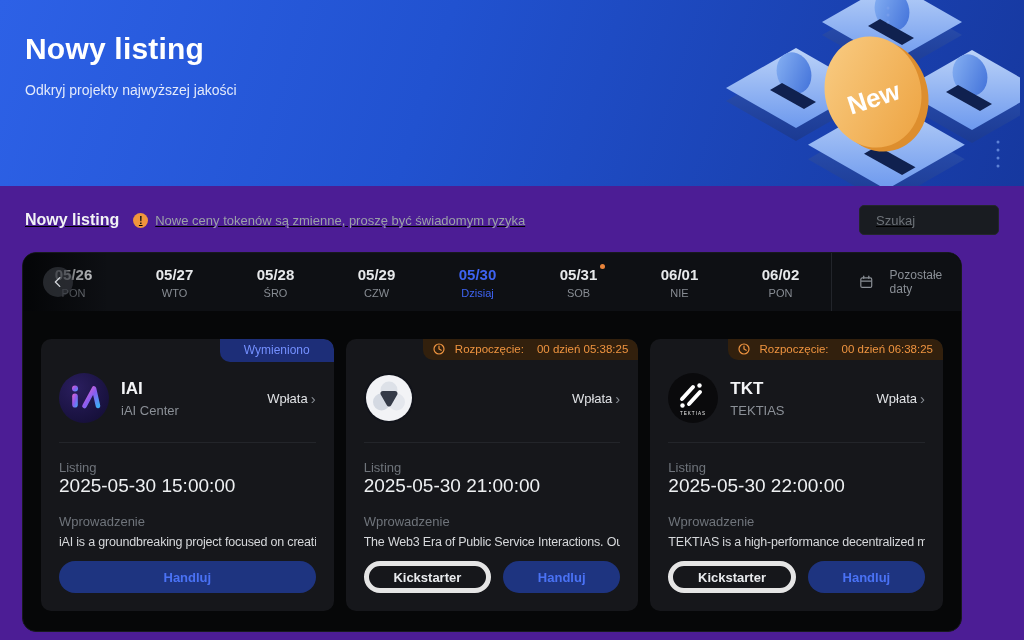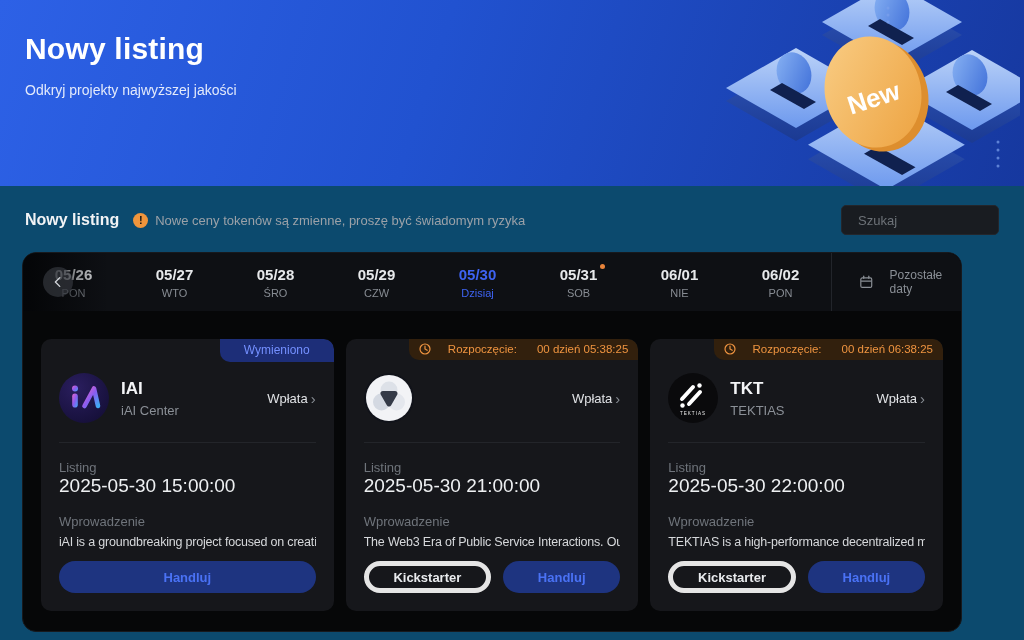--- a/index.html
+++ b/index.html
@@ -1,36 +1,36 @@
 <!DOCTYPE html>
 <html><head>
 <meta charset="utf-8">
 <style>
   * { margin:0; padding:0; box-sizing:border-box; }
   html,body { width:1024px; height:640px; overflow:hidden; background:#0a0b0d;
               font-family:"Liberation Sans", sans-serif; }
-  .page { position:relative; width:1024px; height:640px; background:#0c4a6e; }
+  .page { position:relative; width:1024px; height:640px; background:#4c1d95;text-decoration:underline; }
 
   
   .hero { position:relative; height:186px; overflow:hidden;
           background:linear-gradient(108deg,#2d61e6 0%,#2152d0 42%,#16389f 100%); }
   .hero-title { position:absolute; left:25px; top:32px; font-size:30px; font-weight:800;
                 color:#ffffff; letter-spacing:.2px; }
   .hero-sub { position:absolute; left:25px; top:82px; font-size:14px; color:#e3eafb; }
   .hero-art { position:absolute; right:4px; top:0; }
 
   
   .toolbar { display:flex; align-items:center; padding:0 25px; margin-top:18px; height:32px; }
   .sec-title { font-size:16px; font-weight:700; color:#f2f3f5; }
   .notice { display:flex; align-items:center; margin-left:14px; gap:7px; }
   .warn-ico { width:15px; height:15px; border-radius:50%; background:#f0953c; color:#141414;
               font-size:11px; font-weight:800; display:flex; align-items:center;
               justify-content:center; line-height:1; }
   .notice-text { font-size:13px; color:#9ba1a8; }
-  .search { margin-left:auto; width:158px; height:30px; background:#191c21; border:1px solid #23262c;
+  .search { margin-left:auto; width:140px; height:30px; background:#191c21; border:1px solid #23262c;
             border-radius:5px; display:flex; align-items:center; padding:0 9px; gap:7px; }
   .search input { flex:1; background:transparent; border:none; outline:none; color:#d7dadd;
                   font-size:13px; font-family:"Liberation Sans",sans-serif; }
   .search input::placeholder { color:#6d7278; }
 
   
   .panel { position:absolute; left:22px; top:252px; width:940px; height:380px;
            background:#060708; border:1px solid #17191d; border-radius:14px; }
 
   
@@ -53,21 +53,21 @@
               justify-content:center; cursor:pointer; }
 
   
   .cards { display:flex; gap:12px; padding:28px 18px 0; }
   .card { position:relative; flex:1; height:272px; background:#16171b; border-radius:10px;
           padding:20px 18px; overflow:hidden; }
   .badge-listed { position:absolute; top:0; right:0; background:#1d2e78; color:#7490ff;
                   font-size:12px; padding:4px 24px 5px; border-radius:0 10px 0 10px; }
   .badge-countdown { position:absolute; top:0; right:0; background:#32200d; color:#ef9440;
                      font-size:11.5px; padding:4px 10px 5px; border-radius:0 10px 0 10px;
-                     display:flex; align-items:center; gap:17px; }
+                     display:flex; align-items:center; gap:10px; }
   .badge-countdown .cd-time { margin-left:3px; }
   .card-head { display:flex; align-items:center; margin-top:14px; }
   .logo { width:50px; height:50px; flex:0 0 50px; }
   .names { margin-left:12px; }
   .sym { font-size:17px; font-weight:700; color:#f4f5f7; }
   .proj { font-size:13px; color:#8b9097; margin-top:4px; }
   .deposit { margin-left:auto; display:flex; align-items:center; gap:3px; cursor:pointer; }
   .deposit-label { font-size:13px; color:#e1e3e6; }
   .chev { font-size:15px; color:#878c93; line-height:1; }
   .divider { border-top:1px solid #23252a; margin-top:19px; }

